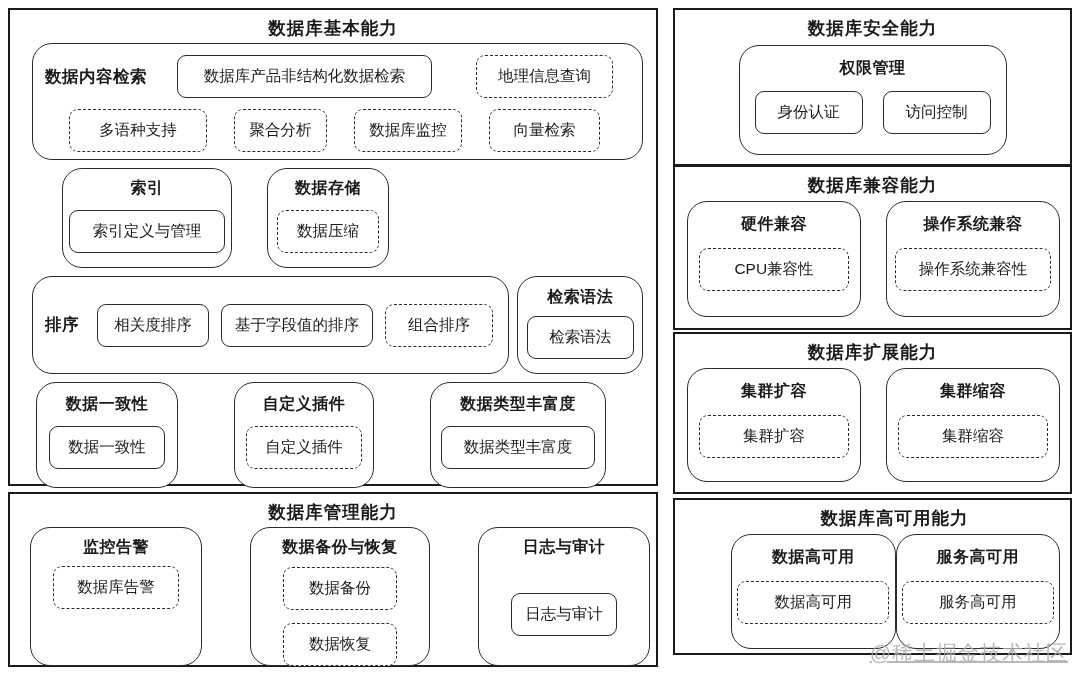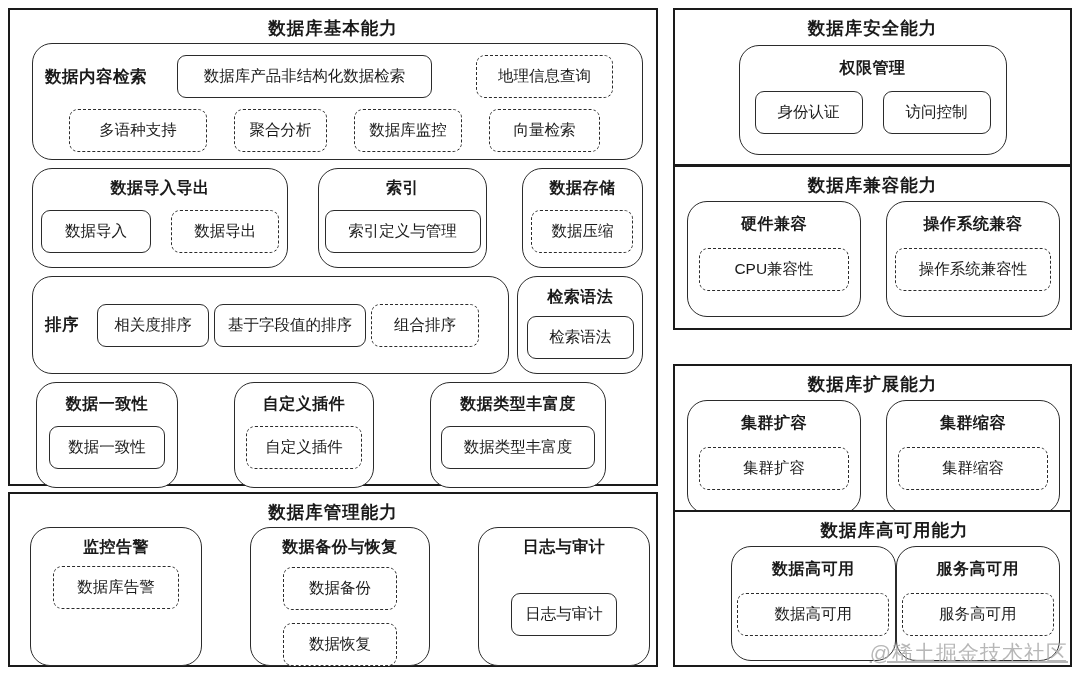--- a/index.html
+++ b/index.html
@@ -39,21 +39,21 @@
   .g-impexp .items{display:flex;justify-content:space-between;padding:0 8px;margin-top:11px;}
   .w-import{width:110px;} .w-export{width:108px;}
   .g-index{width:170px;margin-left:30px;padding-top:9px;}
   .g-index .leaf{width:156px;margin:11px auto 0;}
   .g-storage{width:122px;margin-left:35px;padding-top:9px;}
   .g-storage .leaf{width:102px;margin:11px auto 0;}
 
   .row3{display:flex;height:98px;}
   .g-sort{width:482px;display:flex;align-items:center;padding:0 10px 0 12px;}
   .g-sort .bold-label{width:52px;flex:none;}
-  .g-sort .items{display:flex;gap:5px;align-items:center;}
+  .g-sort .items{display:flex;gap:12px;align-items:center;}
   .w-rel{width:112px;} .w-fieldval{width:152px;} .w-combo{width:108px;}
   .g-syntax{width:127px;margin-left:8px;padding-top:10px;}
   .g-syntax .leaf{width:107px;margin:8px auto 0;}
 
   .row4{display:flex;height:106px;padding-left:4px;gap:56px;}
   .row4 .group{padding-top:11px;}
   .g-consistency{width:142px;} .g-consistency .leaf{width:116px;margin:11px auto 0;}
   .g-plugin{width:140px;} .g-plugin .leaf{width:116px;margin:11px auto 0;}
   .g-datatype{width:176px;} .g-datatype .leaf{width:154px;margin:11px auto 0;}
 
@@ -75,25 +75,25 @@
   .g-perm .leaf{width:108px;}
 
   .duo{display:flex;justify-content:space-between;padding:4px 10px 0 12px;}
   .duo .group{width:174px;padding-top:12px;}
   .duo .leaf{margin:13px auto 0;}
 
   #panel-compat{top:165px;height:165px;}
   #panel-compat .group{height:116px;}
   .w-cpu{width:150px;} .w-oscompat{width:156px;}
 
-  #panel-scale{top:364px;height:162px;}
+  #panel-scale{top:332px;height:162px;}
   #panel-scale .group{height:114px;}
   .w-expand{width:150px;} .w-shrink{width:150px;}
 
-  #panel-ha{top:510px;height:157px;padding-left:44px;}
+  #panel-ha{top:498px;height:157px;padding-left:44px;}
   #panel-ha .group{height:115px;}
   .w-dataha{width:152px;} .w-svcha{width:152px;}
 
   
   #watermark{
     position:absolute;right:12px;bottom:7px;font-size:21px;color:#ababab;opacity:0.85;
     letter-spacing:1px;text-decoration:underline;text-decoration-thickness:1.5px;
   }
 </style>
 </head>
@@ -113,27 +113,20 @@
         </div>
         <div class="cs-row2">
           <div class="leaf dashed w-multilang">多语种支持</div>
           <div class="leaf dashed w-agg">聚合分析</div>
           <div class="leaf dashed w-full">数据库监控</div>
           <div class="leaf dashed w-vec">向量检索</div>
         </div>
       </div>
 
       <div class="row2">
-        <div class="group g-impexp">
-          <div class="group-title">数据导入导出</div>
-          <div class="items">
-            <div class="leaf w-import">数据导入</div>
-            <div class="leaf dashed w-export">数据导出</div>
-          </div>
-        </div>
         <div class="group g-index">
           <div class="group-title">索引</div>
           <div class="leaf">索引定义与管理</div>
         </div>
         <div class="group g-storage">
           <div class="group-title">数据存储</div>
           <div class="leaf dashed">数据压缩</div>
         </div>
       </div>
 

